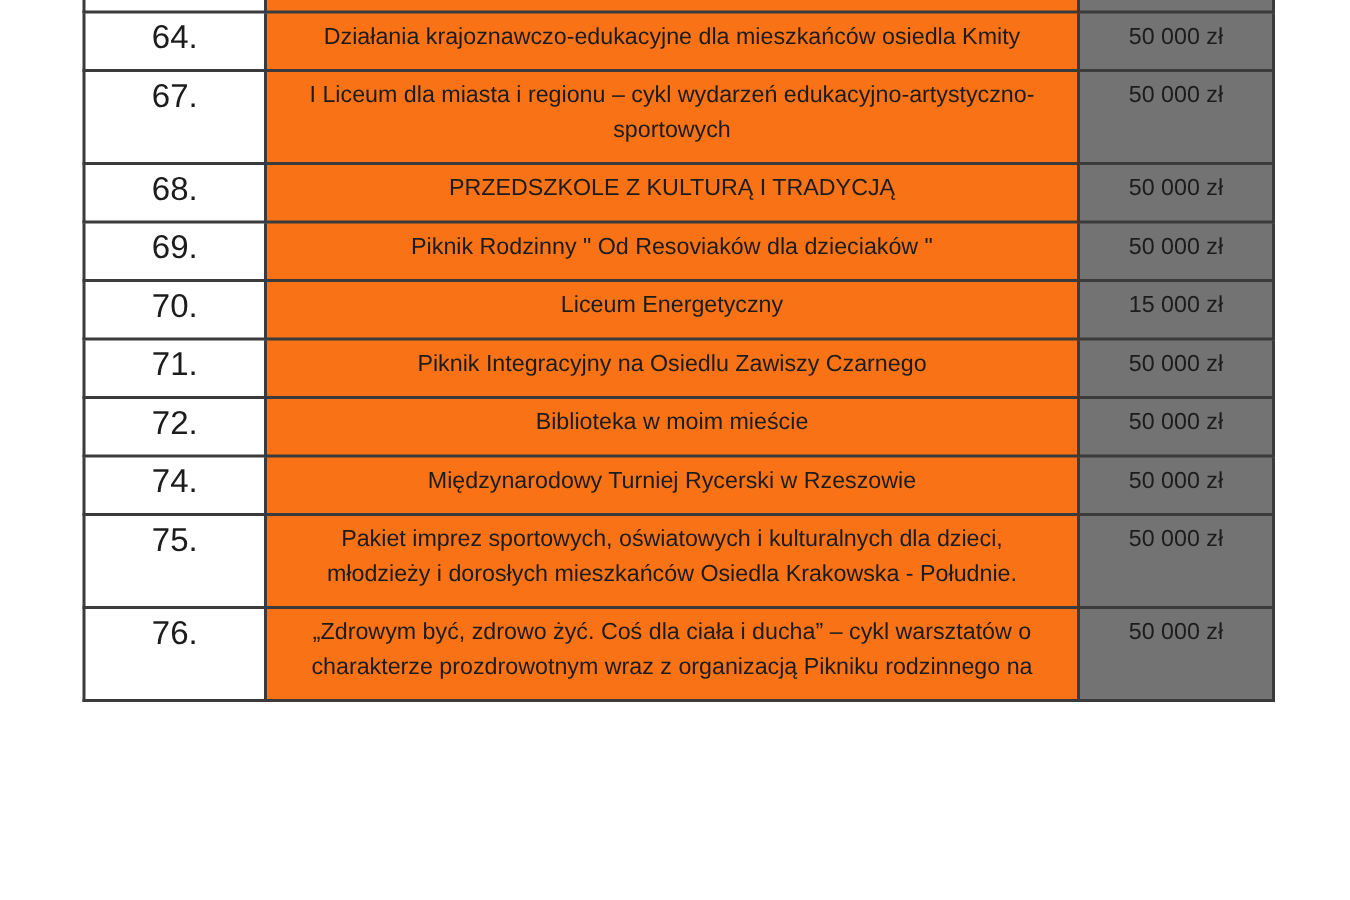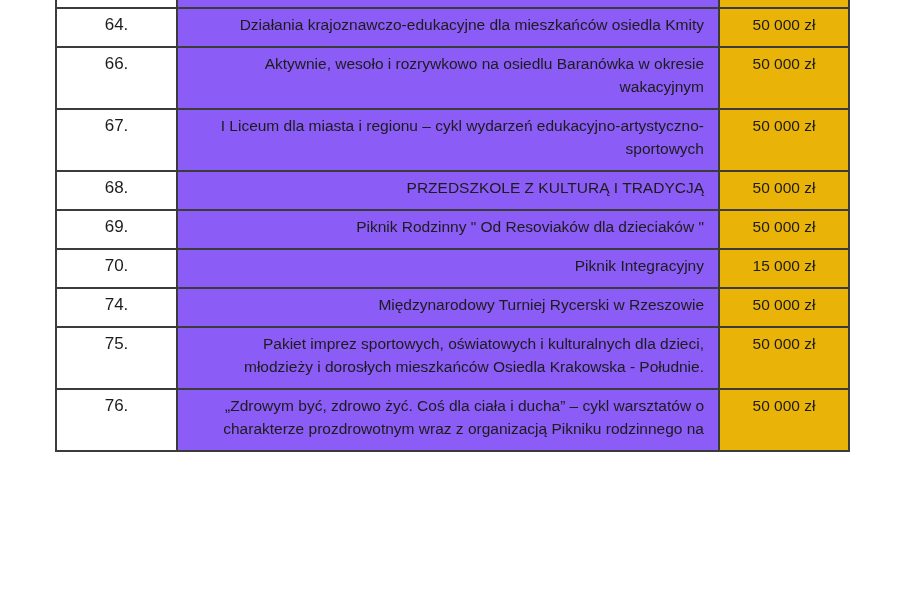--- a/index.html
+++ b/index.html
@@ -34,35 +34,34 @@
     text-align: center;
     color: #1c1c1c;
     box-sizing: border-box;
   }
   tr.partial-row td {
     height: 9px;
     padding: 0;
   }
   td.cell-no {
     background: #ffffff;
-    font-size: 17px;
+    font-size: 22px;
     line-height: 24px;
     padding: 4px 6px 8px 6px;
     height: 39px;
   }
   td.cell-project {
-    background: #8b5cf6;
+    background: #f97316;
     font-size: 15.5px;
     line-height: 23px;
     padding: 4px 14px 10px 14px;
     height: 39px;
-    text-align: right;
   }
   td.cell-amount {
-    background: #eab308;
+    background: #737373;
     font-size: 15.5px;
     line-height: 23px;
     padding: 4px 4px 10px 4px;
     height: 39px;
   }
 </style>
 </head>
 <body>
 
 <div class="table-wrap">
@@ -78,43 +77,48 @@
         <td class="cell-project"></td>
         <td class="cell-amount"></td>
       </tr>
 
     <tr>
           <td class="cell-no">64.</td>
           <td class="cell-project">Działania krajoznawczo-edukacyjne dla mieszkańców osiedla Kmity</td>
           <td class="cell-amount">50 000 zł</td>
         </tr>
         <tr>
-          <td class="cell-no">66.</td>
-          <td class="cell-project">Aktywnie, wesoło i rozrywkowo na osiedlu Baranówka w okresie wakacyjnym</td>
-          <td class="cell-amount">50 000 zł</td>
-        </tr>
-        <tr>
           <td class="cell-no">67.</td>
           <td class="cell-project">I Liceum dla miasta i regionu – cykl wydarzeń edukacyjno-artystyczno-sportowych</td>
           <td class="cell-amount">50 000 zł</td>
         </tr>
         <tr>
           <td class="cell-no">68.</td>
           <td class="cell-project">PRZEDSZKOLE Z KULTURĄ I TRADYCJĄ</td>
           <td class="cell-amount">50 000 zł</td>
         </tr>
         <tr>
           <td class="cell-no">69.</td>
           <td class="cell-project">Piknik Rodzinny " Od Resoviaków dla dzieciaków "</td>
           <td class="cell-amount">50 000 zł</td>
         </tr>
         <tr>
           <td class="cell-no">70.</td>
-          <td class="cell-project">Piknik Integracyjny</td>
+          <td class="cell-project">Liceum Energetyczny</td>
           <td class="cell-amount">15 000 zł</td>
+        </tr>
+        <tr>
+          <td class="cell-no">71.</td>
+          <td class="cell-project">Piknik Integracyjny na Osiedlu Zawiszy Czarnego</td>
+          <td class="cell-amount">50 000 zł</td>
+        </tr>
+        <tr>
+          <td class="cell-no">72.</td>
+          <td class="cell-project">Biblioteka w moim mieście</td>
+          <td class="cell-amount">50 000 zł</td>
         </tr>
         <tr>
           <td class="cell-no">74.</td>
           <td class="cell-project">Międzynarodowy Turniej Rycerski w Rzeszowie</td>
           <td class="cell-amount">50 000 zł</td>
         </tr>
         <tr>
           <td class="cell-no">75.</td>
           <td class="cell-project">Pakiet imprez sportowych, oświatowych i kulturalnych dla dzieci, młodzieży i dorosłych mieszkańców Osiedla Krakowska - Południe.</td>
           <td class="cell-amount">50 000 zł</td>

